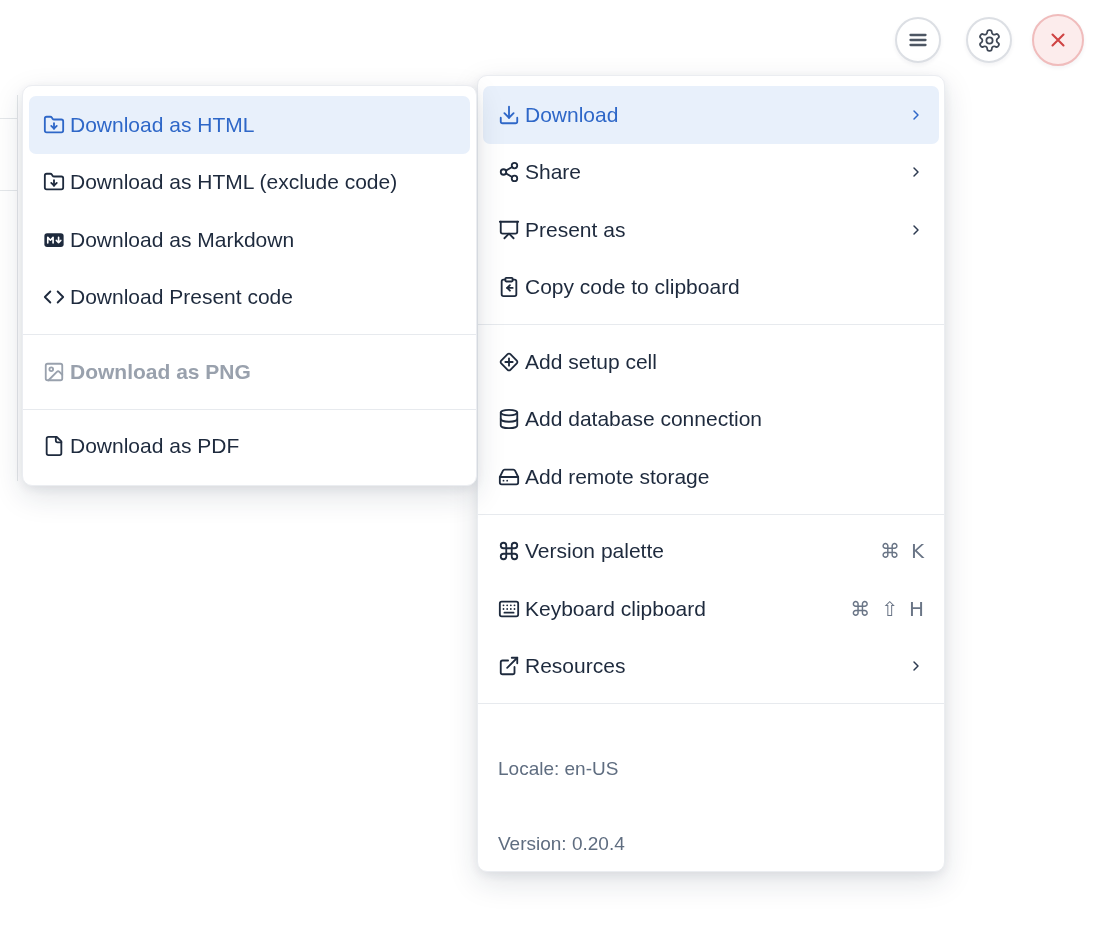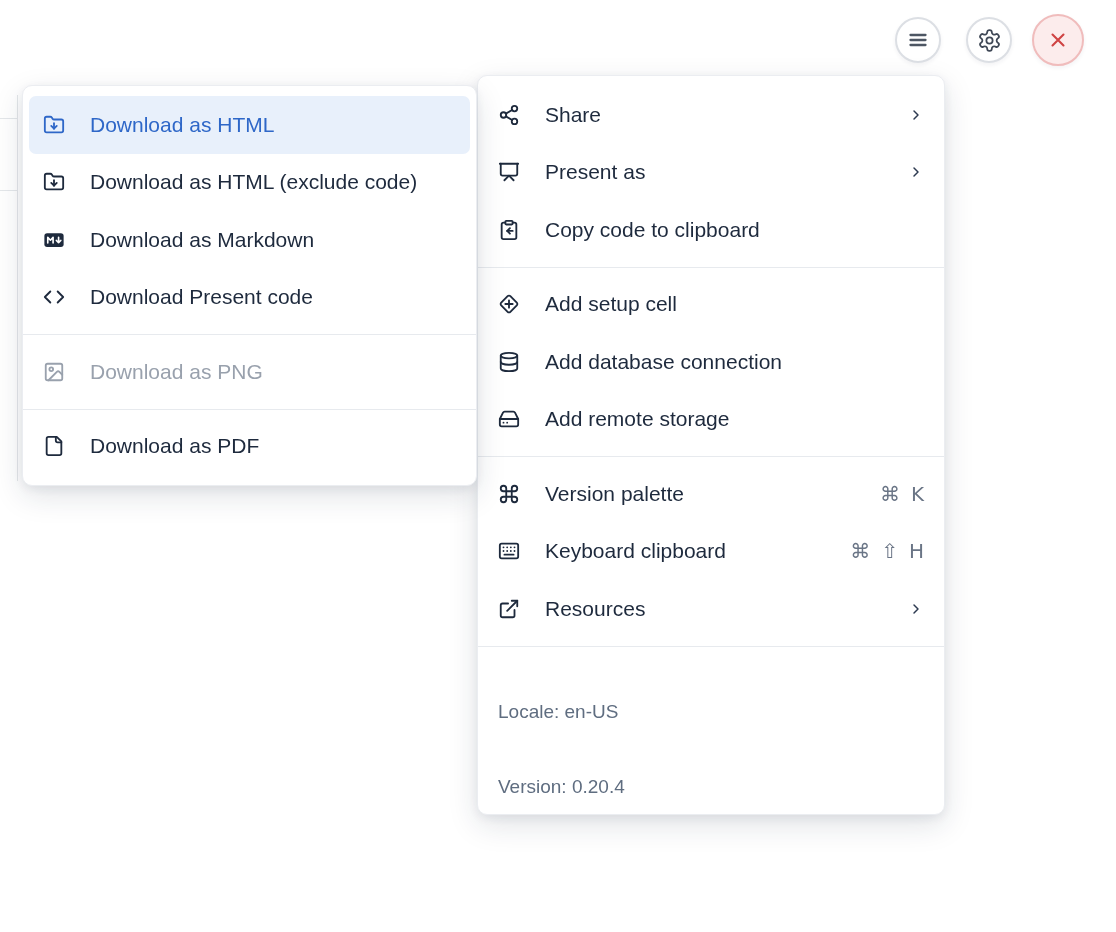--- a/index.html
+++ b/index.html
@@ -29,29 +29,29 @@
   
   .panel{
     position:absolute;background:#fff;box-sizing:border-box;
     border:1px solid #ebedf1;border-radius:10px;
     box-shadow:0 10px 30px rgba(25,39,64,.13),0 3px 10px rgba(25,39,64,.07);
   }
   #submenu{left:22px;top:85px;width:455px;padding:10px 6px;z-index:3;}
   #mainmenu{left:477px;top:75px;width:468px;padding:10px 5px 10px;z-index:2;}
 
   .mi{
-    height:57.5px;display:flex;align-items:center;gap:25px;
+    height:57.5px;display:flex;align-items:center;gap:5px;
     padding:0 15px;border-radius:7px;font-size:21px;cursor:pointer;
     color:#1e2a3d;box-sizing:border-box;
   }
   #submenu .mi{padding:0 14px;}
   .mi .ico{width:22px;height:22px;flex:none;display:flex;align-items:center;justify-content:center;}
   .mi .ico svg{width:22px;height:22px;display:block;}
   .mi.active{background:#e8f0fb;color:#2e67c8;}
-  .mi.disabled{color:#99a1ad;cursor:default;}
+  .mi.disabled{color:#99a1ad;cursor:default;font-weight:bold;}
   .lbl{white-space:nowrap;}
 
   .chev{margin-left:auto;color:#2c3a50;display:flex;align-items:center;}
   .mi.active .chev{color:#2e67c8;}
   .chev svg{width:16px;height:16px;display:block;}
 
   .keys{
     margin-left:auto;display:flex;gap:11px;align-items:center;
     color:#6a7586;font-size:20px;
     font-family:"DejaVu Sans","Liberation Sans",sans-serif;
@@ -153,20 +153,35 @@
         <svg viewBox="0 0 24 24" fill="none" stroke="currentColor" stroke-width="2" stroke-linecap="round" stroke-linejoin="round">
           <path d="M15 2H6a2 2 0 0 0-2 2v16a2 2 0 0 0 2 2h12a2 2 0 0 0 2-2V7Z"></path>
           <path d="M14 2v4a2 2 0 0 0 2 2h4"></path>
         </svg>
       </span>
     <span class="lbl">Download as PDF</span>
   </div>
 </div>
 
 <div class="panel" id="mainmenu">
+  <div class="mi active">
+    <span class="ico">
+        <svg viewBox="0 0 24 24" fill="none" stroke="currentColor" stroke-width="2" stroke-linecap="round" stroke-linejoin="round">
+          <path d="M21 15v4a2 2 0 0 1-2 2H5a2 2 0 0 1-2-2v-4"></path>
+          <path d="m7 10 5 5 5-5"></path>
+          <path d="M12 15V3"></path>
+        </svg>
+      </span>
+    <span class="lbl">Download</span>
+    <span class="chev">
+        <svg viewBox="0 0 24 24" fill="none" stroke="currentColor" stroke-width="2.2" stroke-linecap="round" stroke-linejoin="round">
+          <path d="m9 18 6-6-6-6"></path>
+        </svg>
+      </span>
+  </div>
   <div class="mi">
     <span class="ico">
         <svg viewBox="0 0 24 24" fill="none" stroke="currentColor" stroke-width="2" stroke-linecap="round" stroke-linejoin="round">
           <circle cx="18" cy="5" r="3"></circle>
           <circle cx="6" cy="12" r="3"></circle>
           <circle cx="18" cy="19" r="3"></circle>
           <path d="m8.59 13.51 6.83 3.98"></path>
           <path d="m15.41 6.51-6.82 3.98"></path>
         </svg>
       </span>

